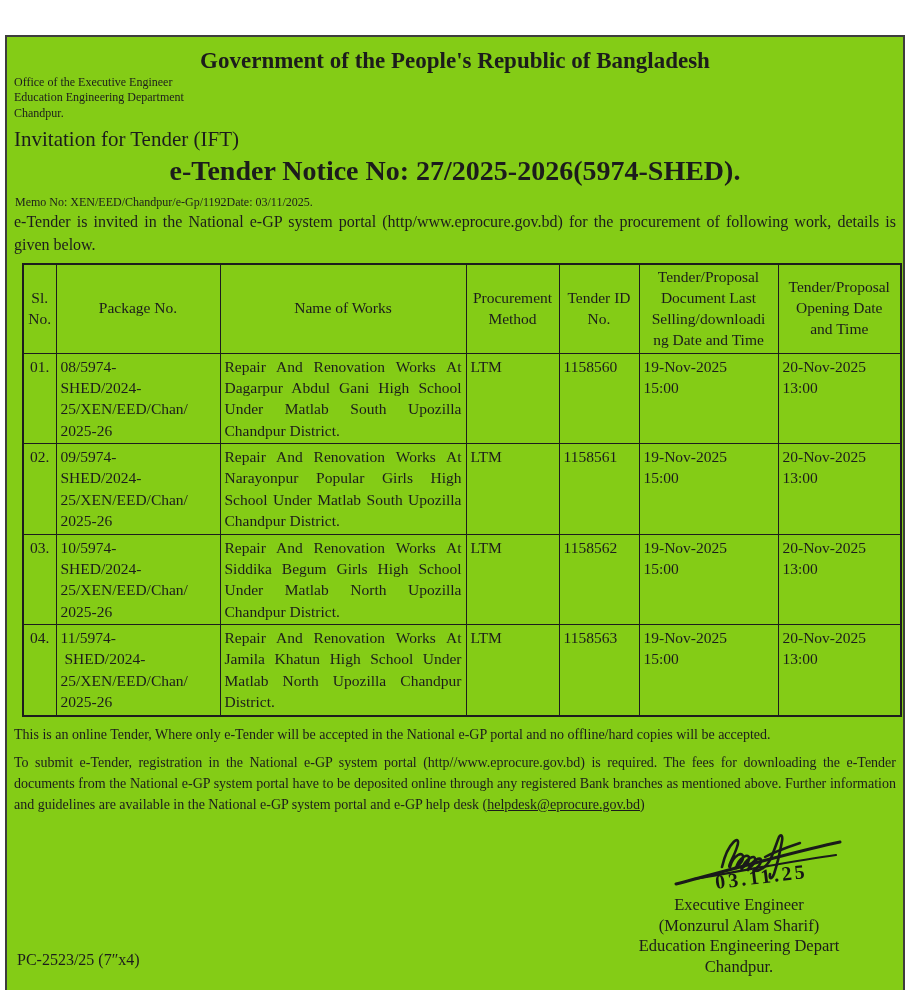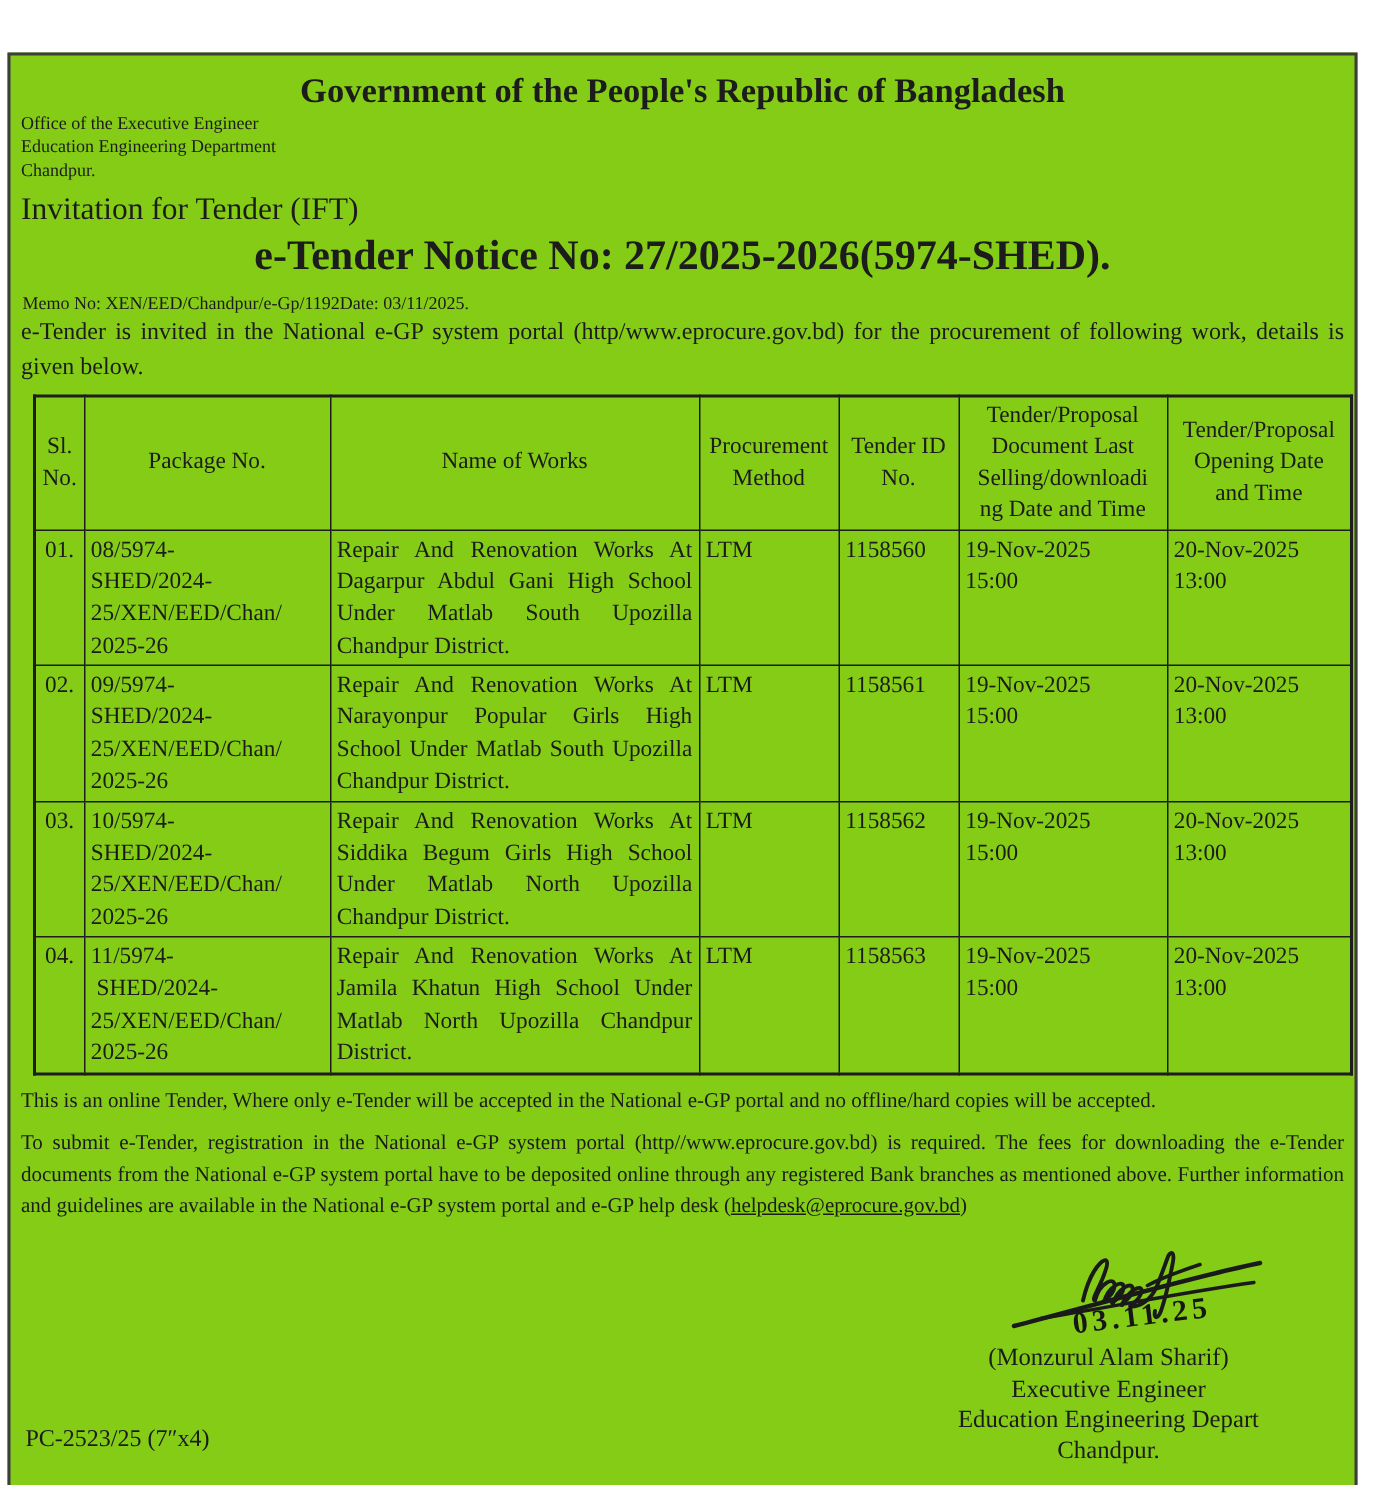--- a/index.html
+++ b/index.html
@@ -171,20 +171,20 @@
     <div class="sign-block">
       <svg class="sign-svg" width="218" height="66" viewBox="0 0 218 66" xmlns="http://www.w3.org/2000/svg">
         <g fill="none" stroke="#1a1a1a" stroke-linecap="round">
           <path stroke-width="2.6" d="M52,40 C58,14 72,6 67,20 C64,30 57,40 60,40 C63,28 74,23 73,31 C72,38 63,41 66,41 C69,30 80,25 79,32 C78,39 69,42 72,42 C75,32 86,26 85,33 C84,40 75,43 78,43 C81,34 92,28 91,34 C90,41 81,44 84,44 C90,44 97,40 101,31 C104,24 107,15 109,10 C111,7 113,8 112,14 C110,25 107,38 104,47 C102,52 99,53 100,47"></path>
           <path stroke-width="2.4" d="M95,30 C106,24 118,20 130,16"></path>
           <path stroke-width="3" d="M6,57 C45,47 130,23 170,15"></path>
           <path stroke-width="2.2" d="M24,52 C72,44 122,34 166,28"></path>
         </g>
         <text x="46" y="62" transform="rotate(-7 46 62)" font-family="Liberation Serif, serif" font-size="20" font-weight="bold" letter-spacing="3" fill="#161616">03.11.25</text>
       </svg>
+      <div class="sign-line">Executive Engineer</div>
       <div class="sign-line">(Monzurul Alam Sharif)</div>
-      <div class="sign-line">Executive Engineer</div>
       <div class="sign-line">Education Engineering Depart</div>
       <div class="sign-line">Chandpur.</div>
     </div>
   </div>
 
 </div>
 
 </body></html>

